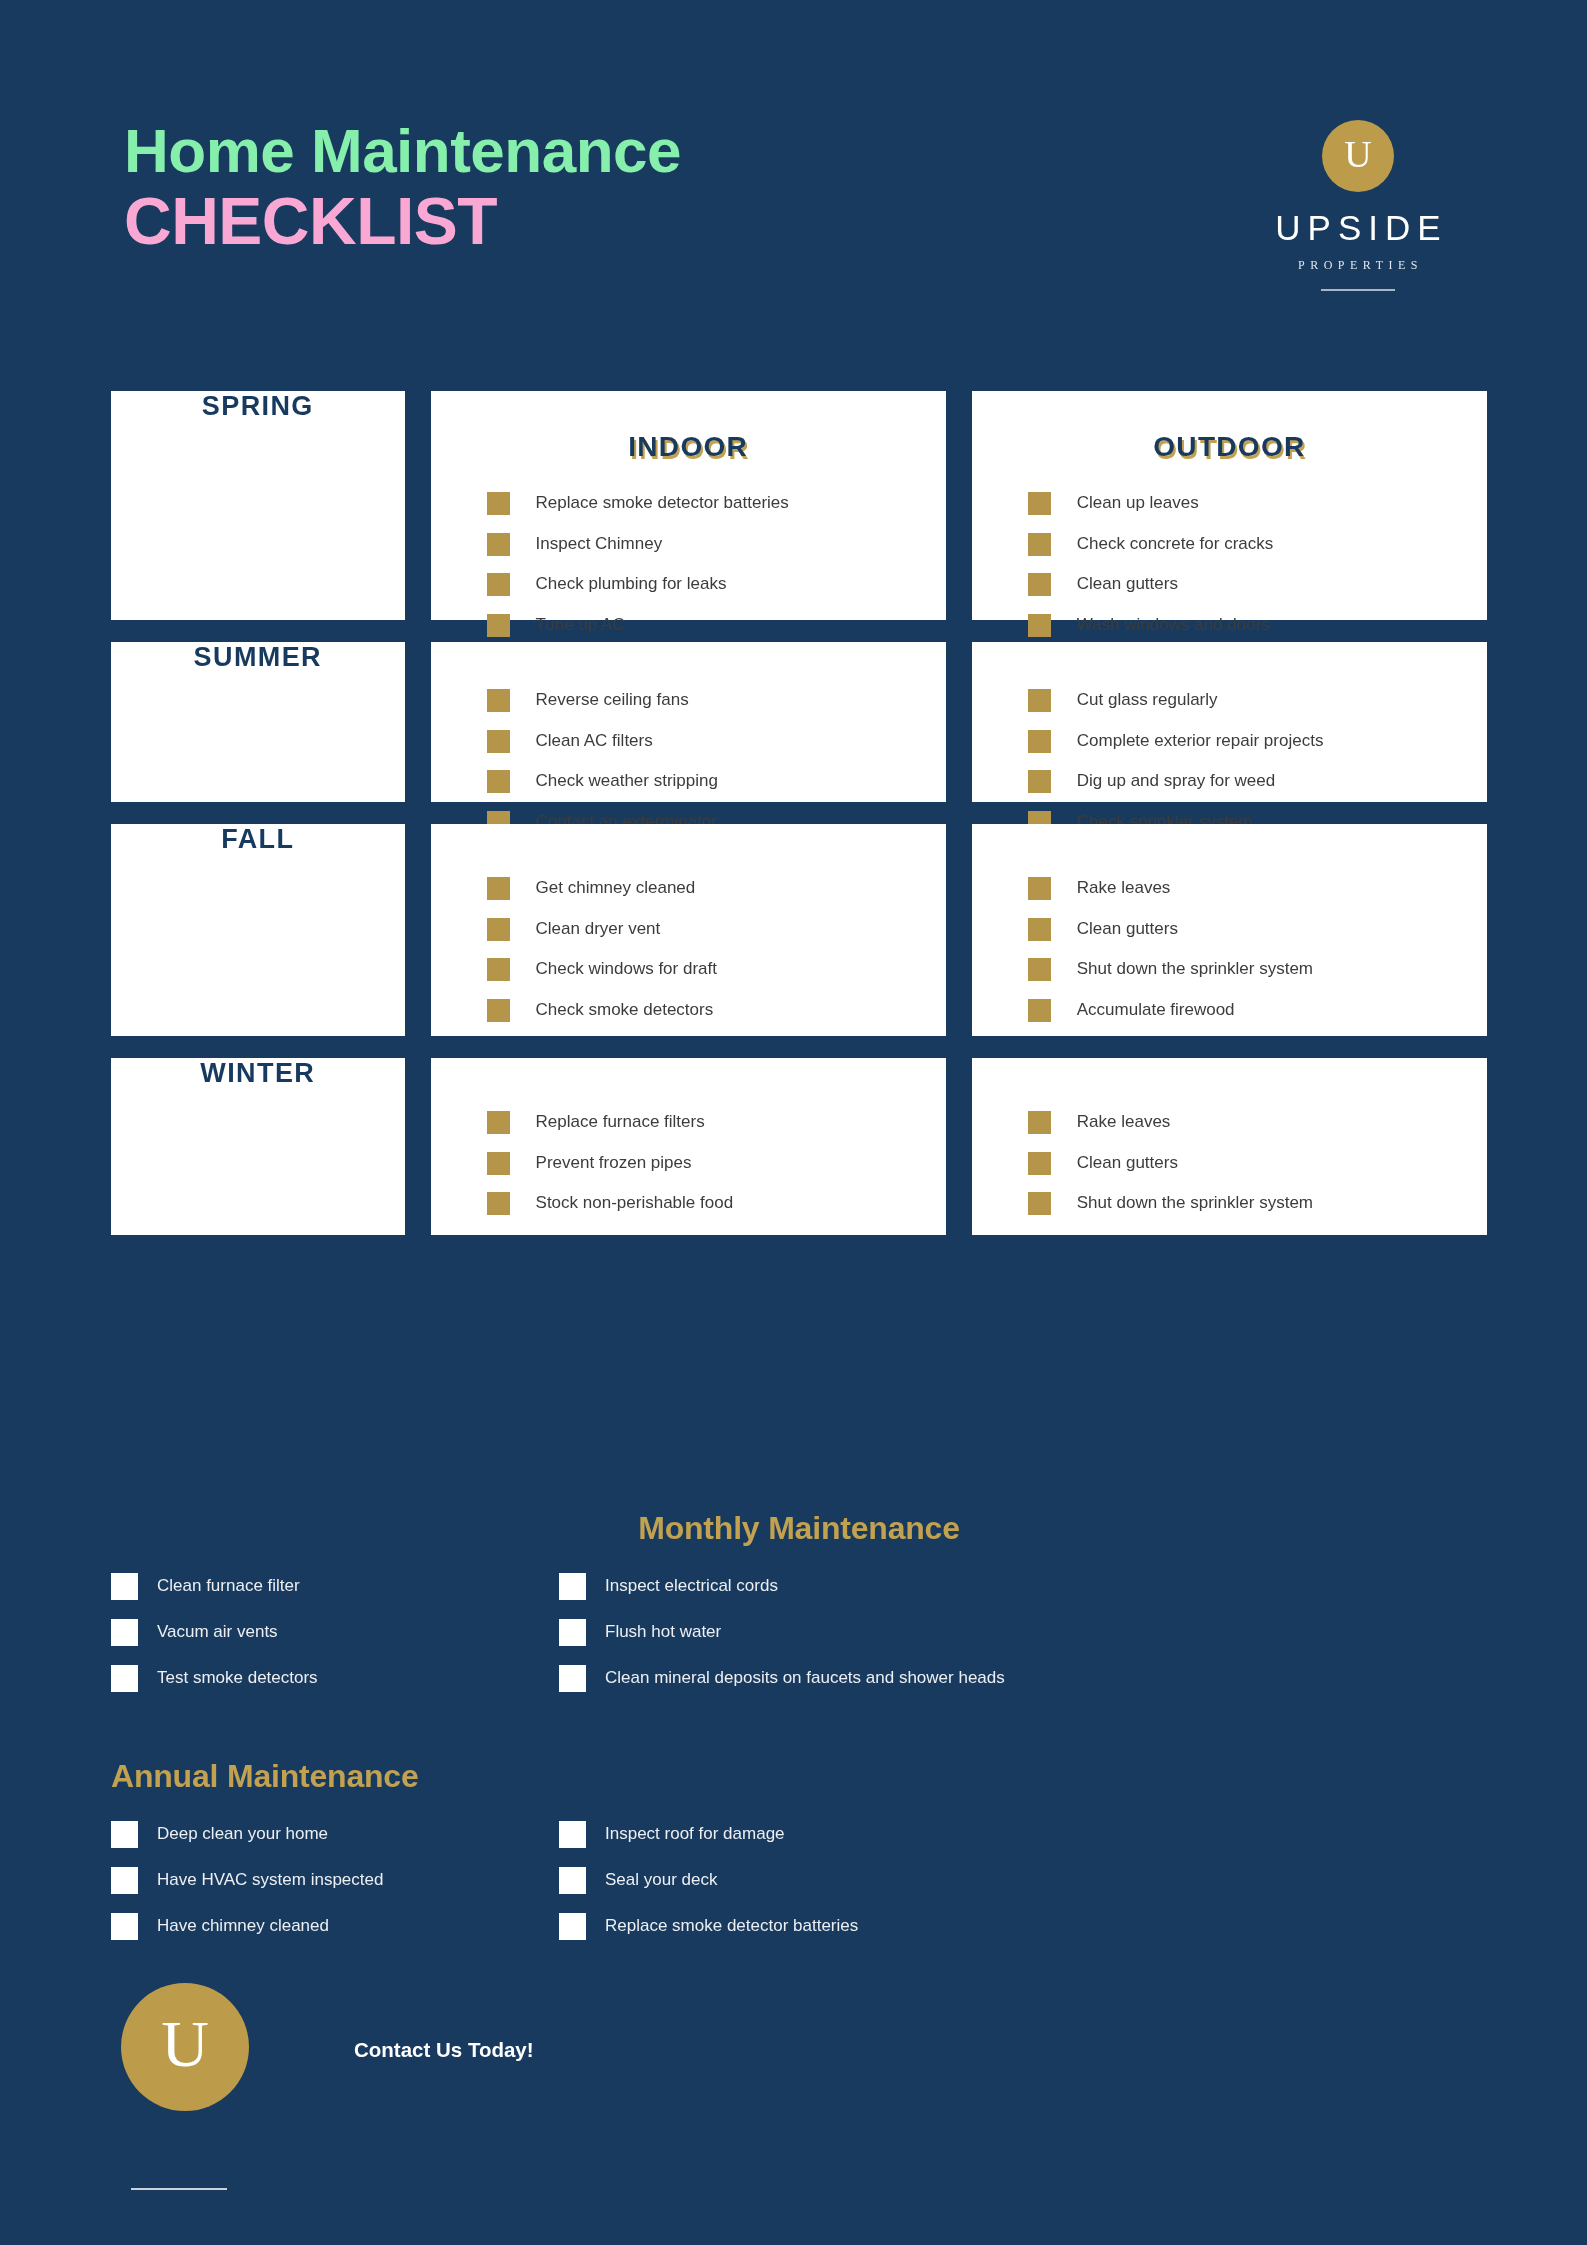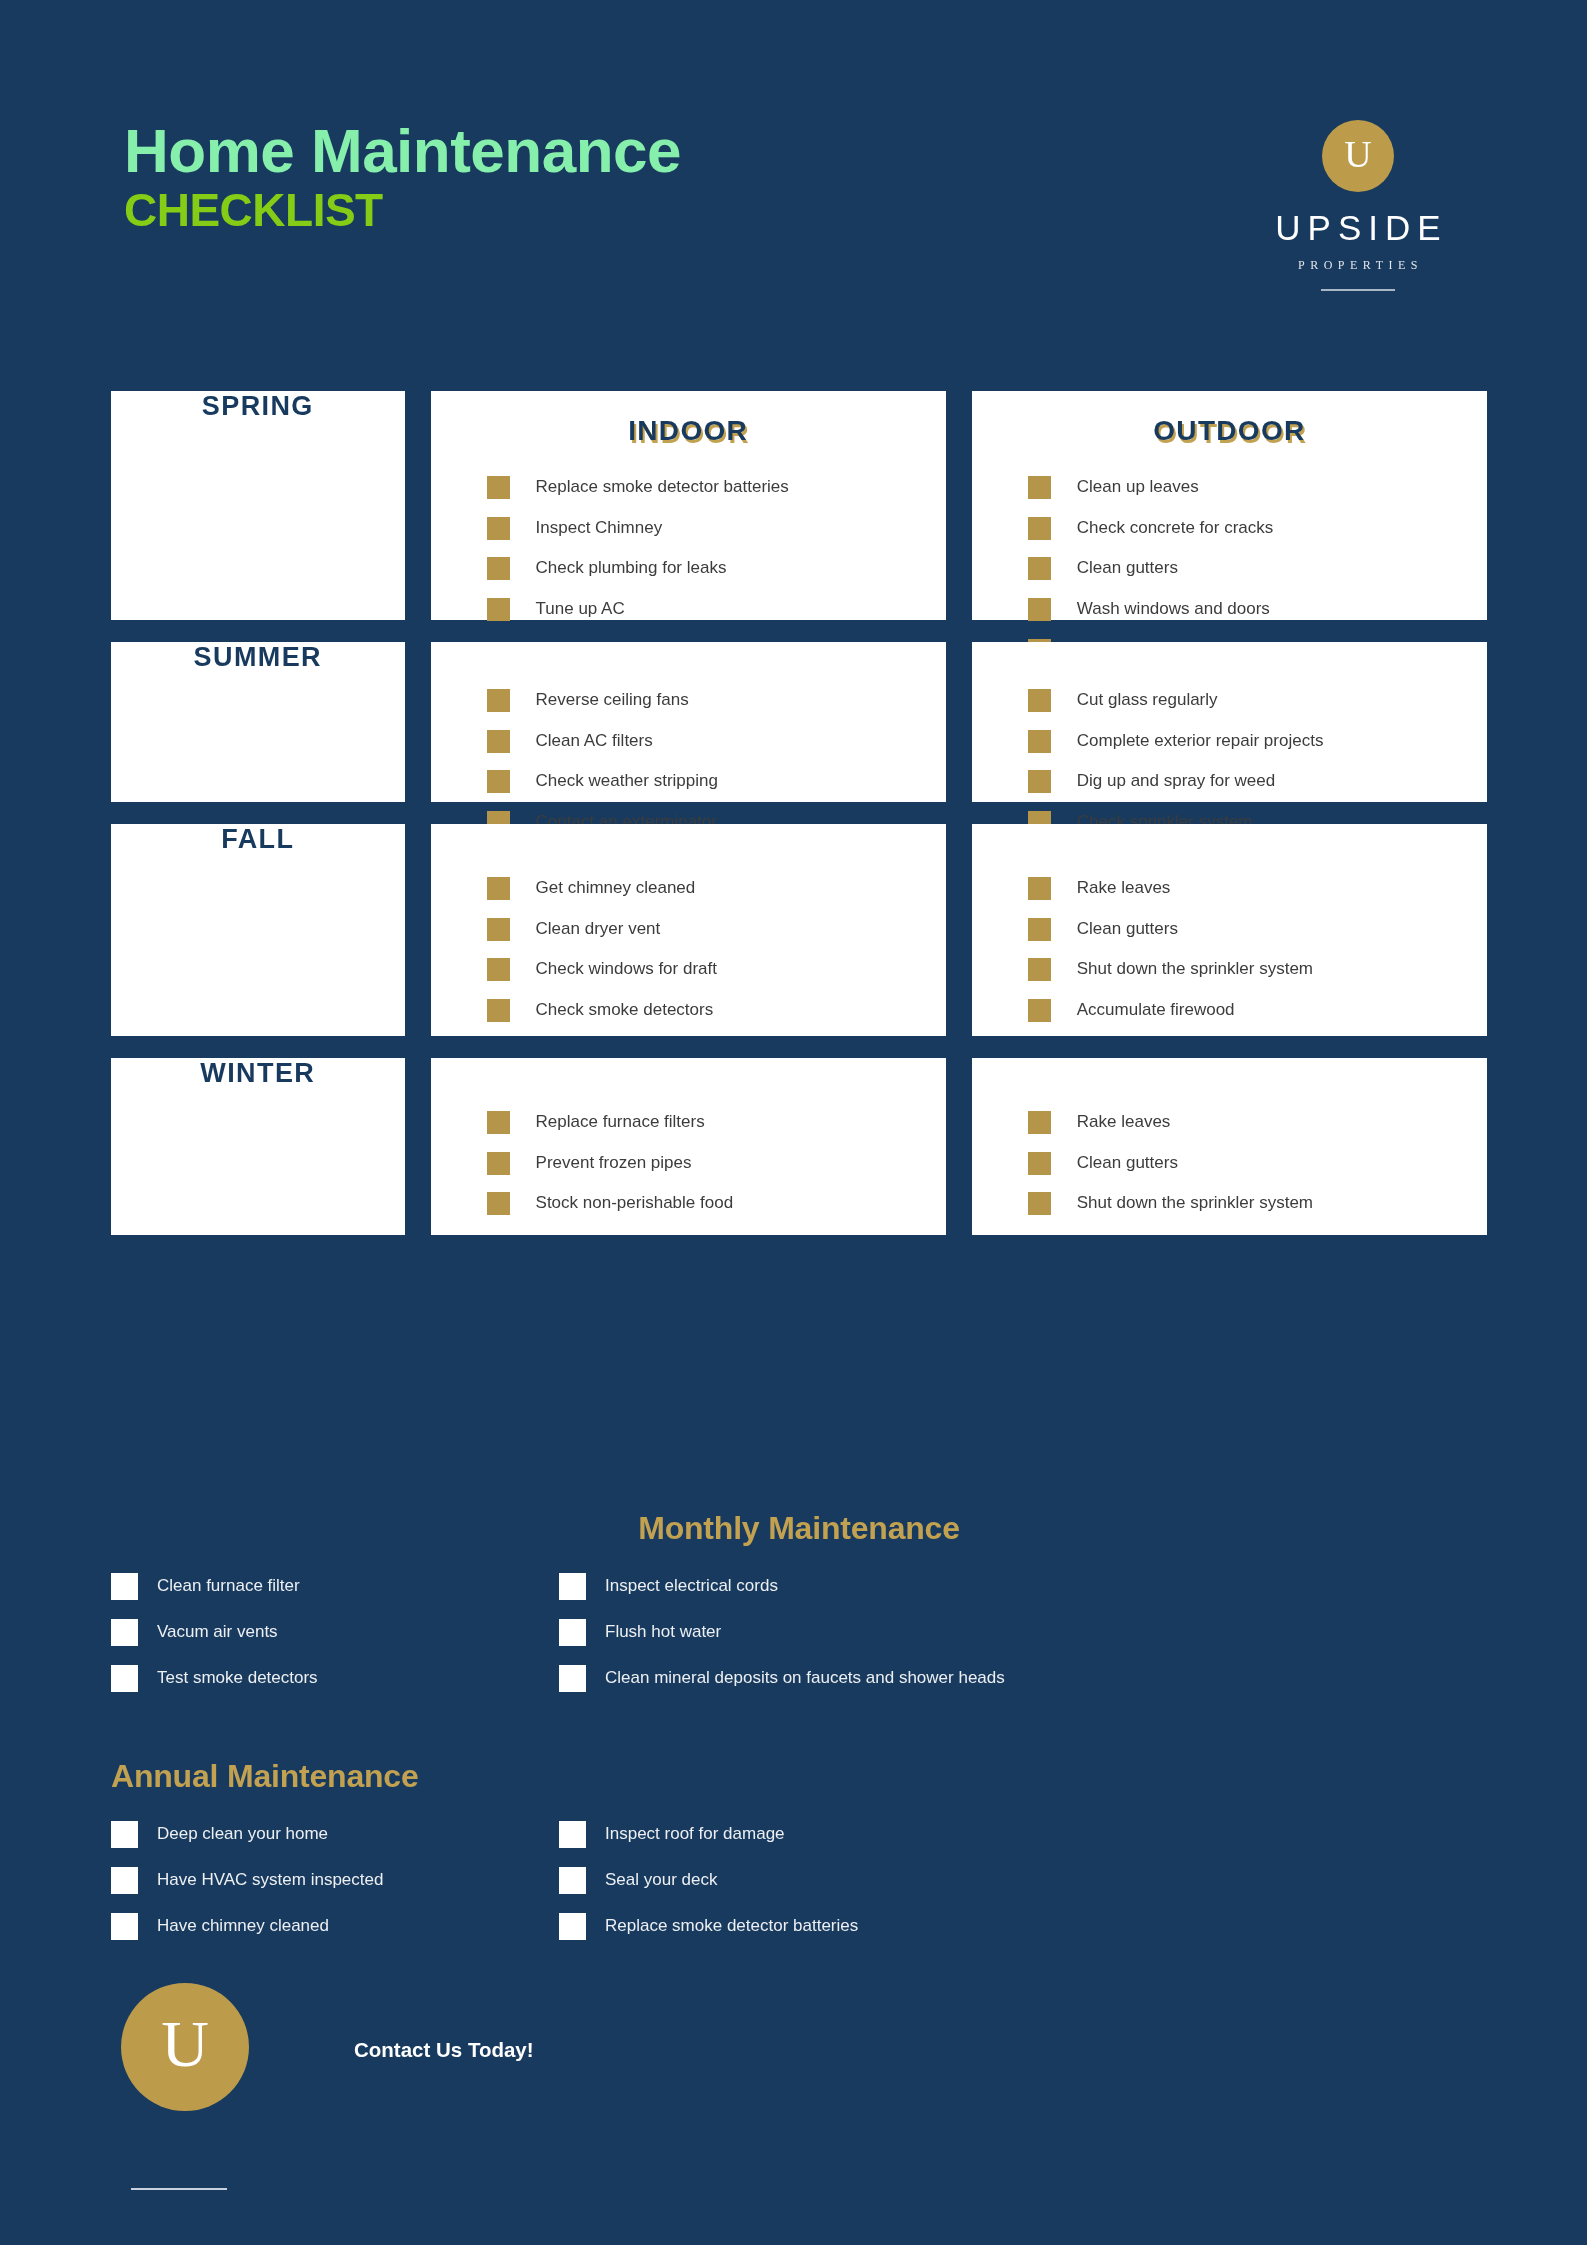--- a/index.html
+++ b/index.html
@@ -24,23 +24,23 @@
   .title-block { position: absolute; left: 13px; top: 0; }
   .title-line1 {
     font-size: 62px;
     font-weight: 700;
     color: #86efac;
     letter-spacing: -0.5px;
     line-height: 1.08;
     white-space: nowrap;
   }
   .title-line2 {
-    font-size: 46px;
+    font-size: 66px;
     font-weight: 700;
-    color: #84cc16;
+    color: #f9a8d4;
     letter-spacing: -0.5px;
     line-height: 1.12;
     white-space: nowrap;
   }
 
   .logo {
     position: absolute;
     right: 18px;
     top: 2px;
     width: 222px;
@@ -86,21 +86,21 @@
   .row { display: flex; gap: 26px; margin-bottom: 22px; }
   .card { background: #FFFFFF; position: relative; }
   .card-label {
     width: 294px;
     display: flex; align-items: flex-start; justify-content: center;
   }
   .card-label span {
     font-size: 27px; font-weight: 700; color: #173A5E;
     letter-spacing: 1.4px;
   }
-  .card-list { width: 516px; padding-top: 24px; }
+  .card-list { width: 516px; padding-top: 40px; }
   .card-list.outdoor { width: 516px; }
 
   .col-head {
     text-align: center;
     font-size: 28px;
     font-weight: 700;
     color: #173A5E;
     letter-spacing: 1.3px;
     text-shadow: 2px 3px 0 #C2A150;
     margin-bottom: 26px;

